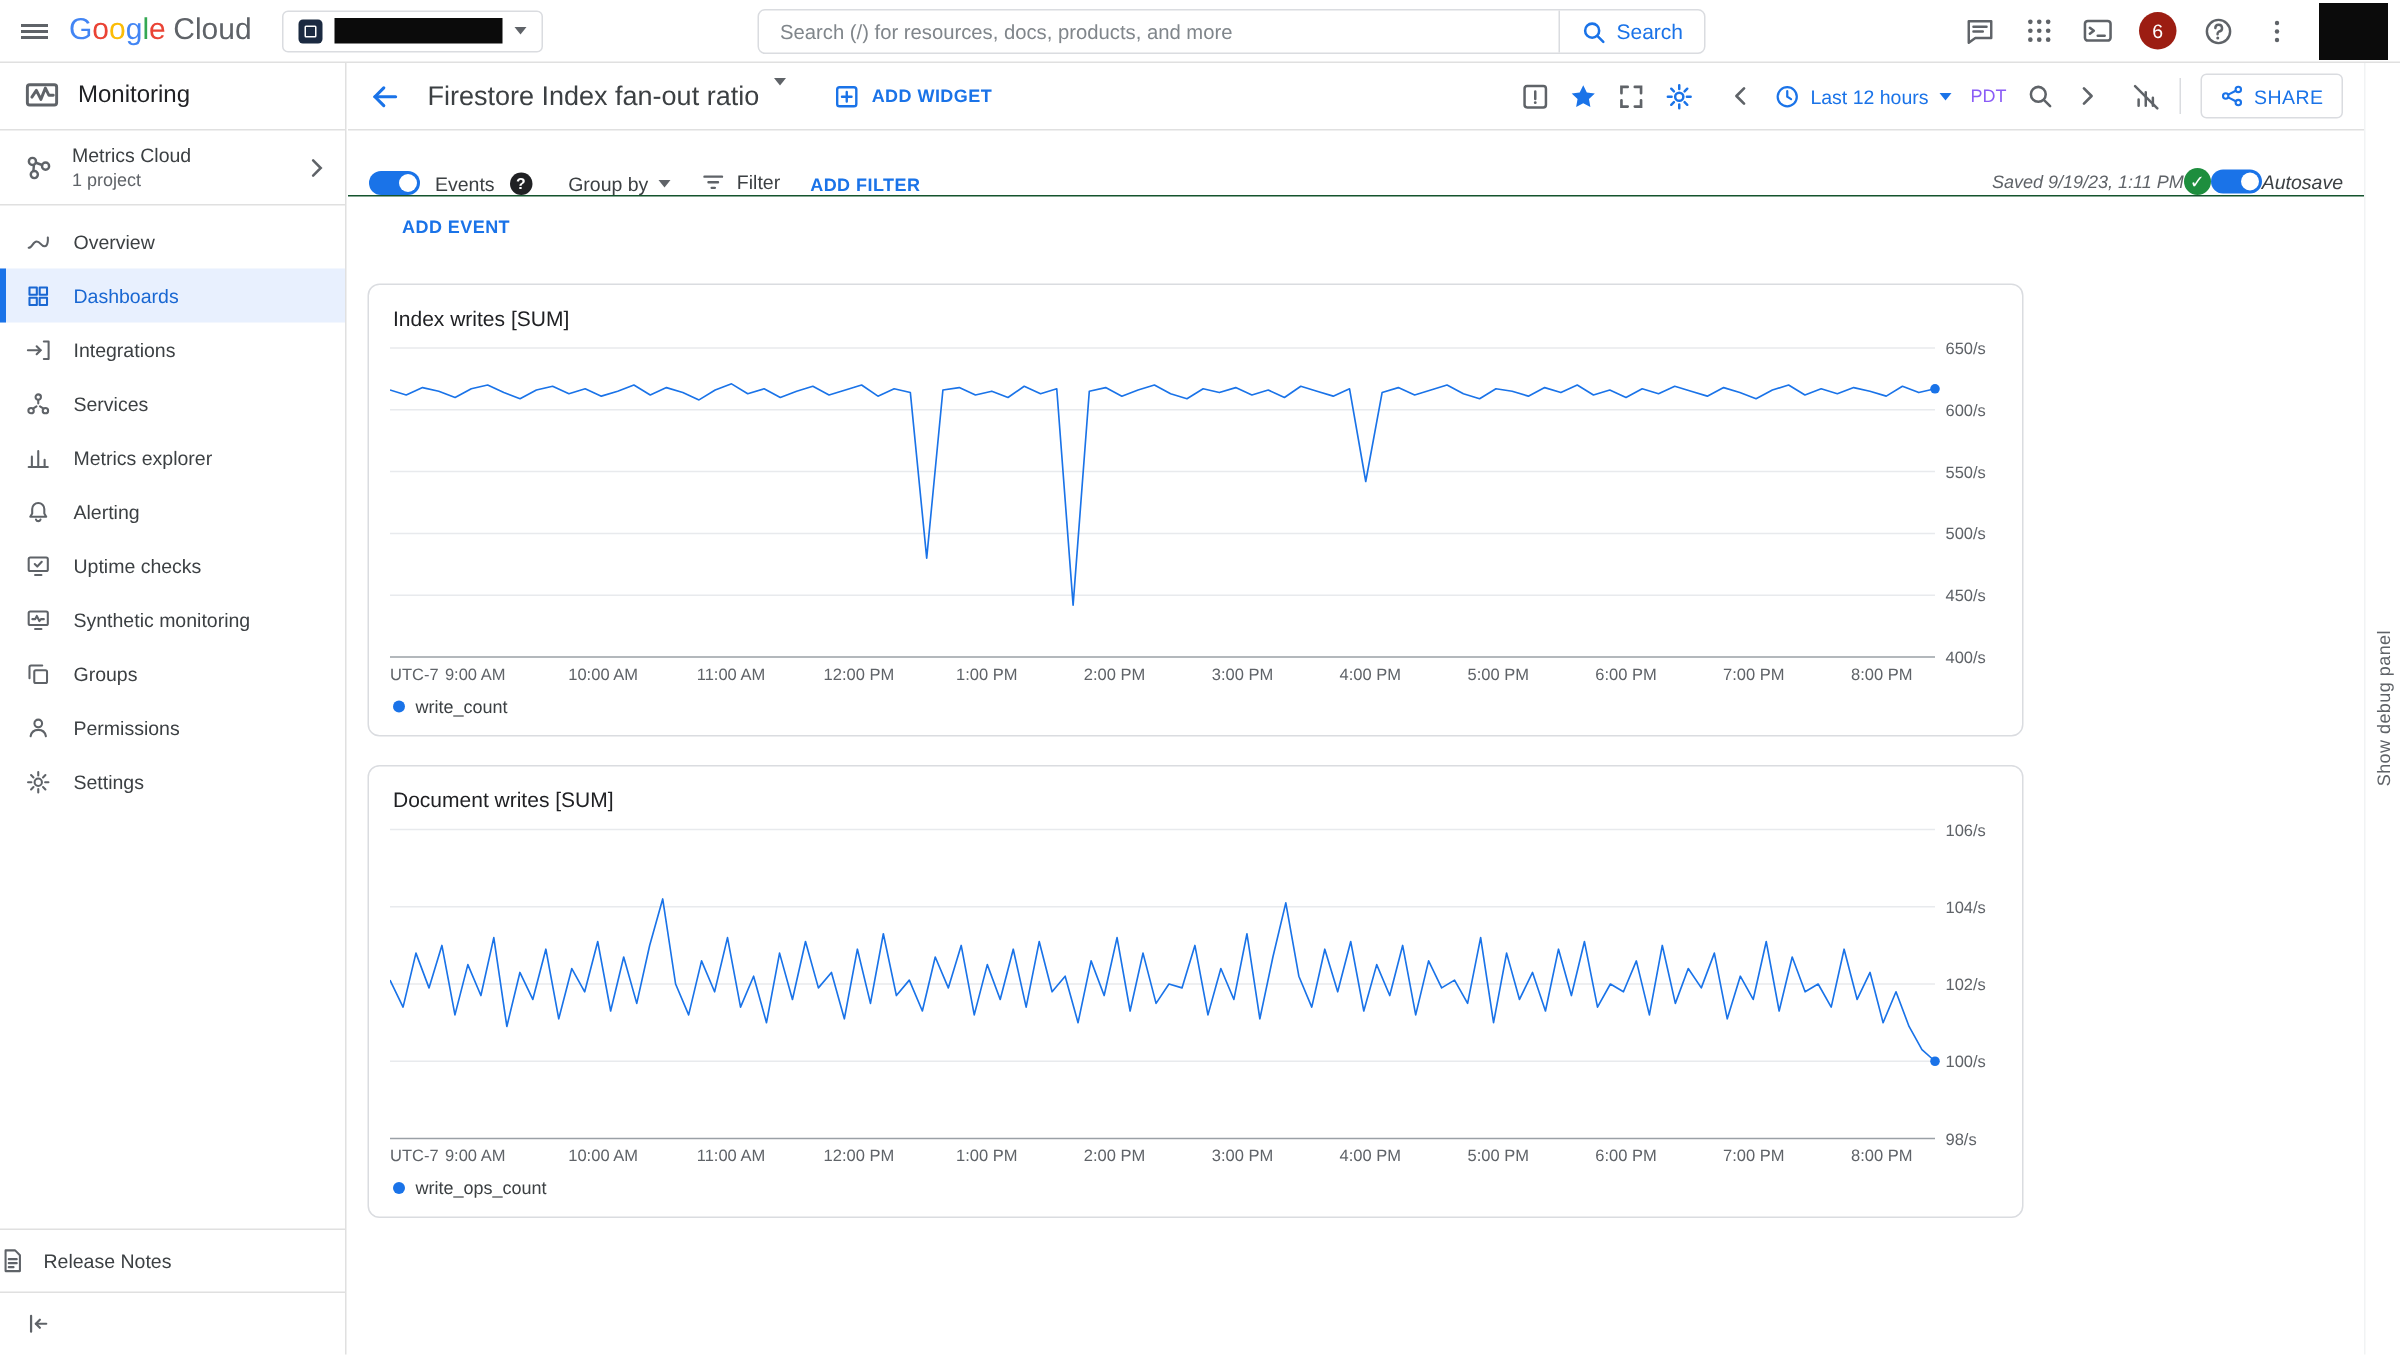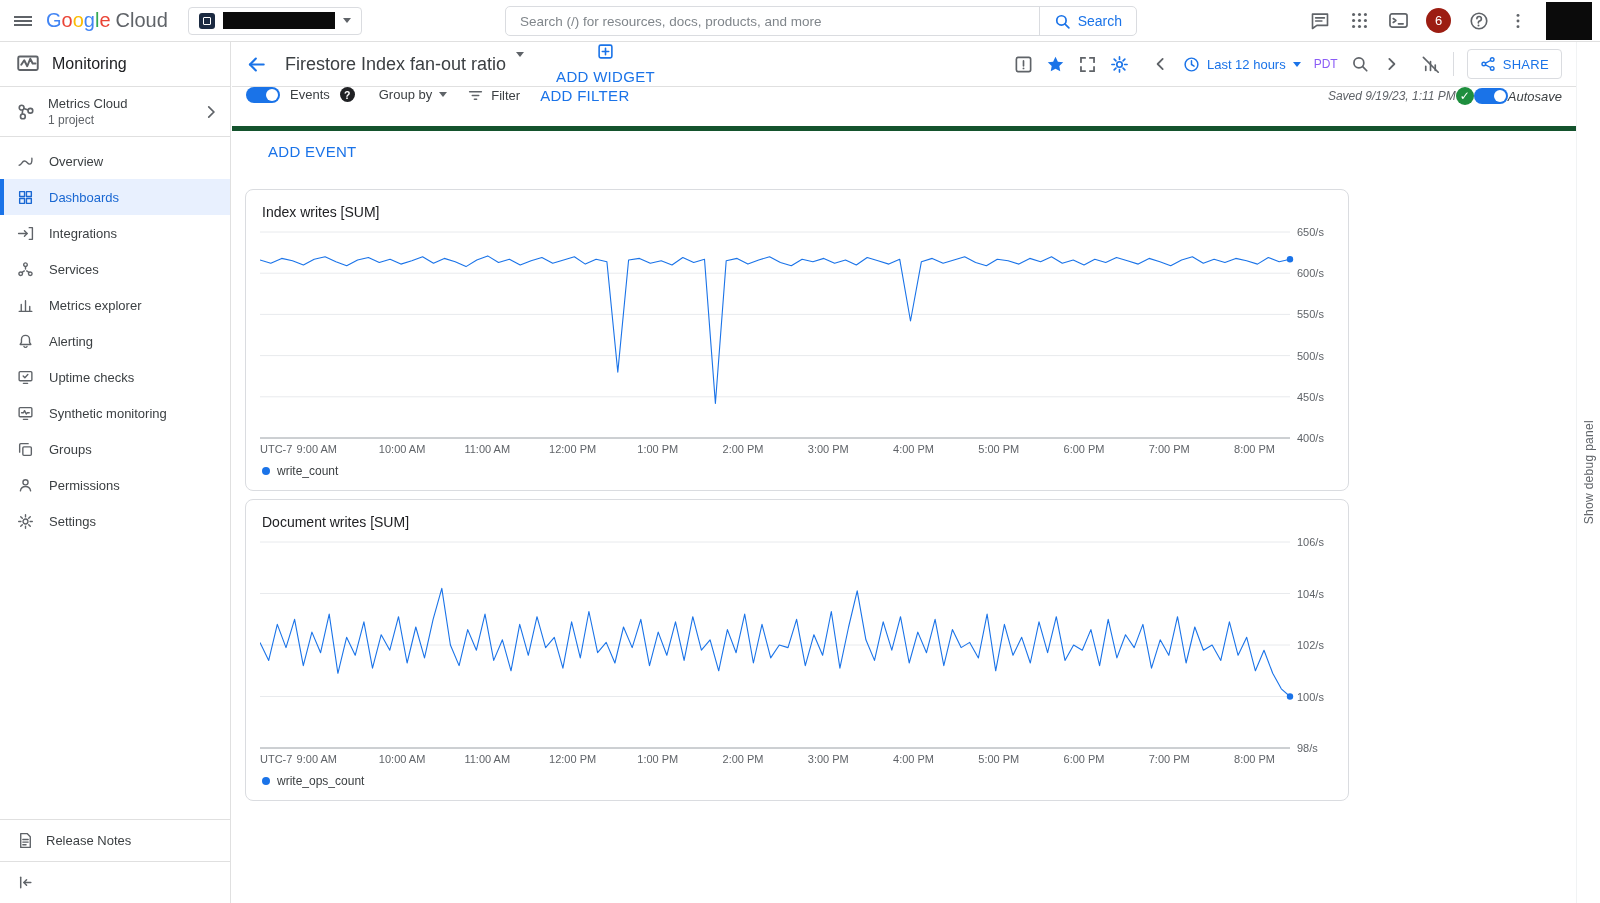--- a/index.html
+++ b/index.html
@@ -53,52 +53,52 @@
   .scope-sub { font-size: 12px; color: #5f6368; margin-top: 2px; }
   .nav { padding-top: 6px; flex: 1; overflow: hidden; }
   .nav-item { height: 36px; display: flex; align-items: center; gap: 15px; padding-left: 17px;
     font-size: 13px; color: #3c4043; cursor: pointer; position: relative; }
   .nav-item .ic { color: #5f6368; }
   .nav-item.active { background: #e8f0fe; color: #1967d2; font-weight: 500; }
   .nav-item.active .ic { color: #1967d2; }
   .nav-item.active::before { content: ""; position: absolute; left: 0; top: 0; bottom: 0; width: 4px; background: #1a73e8; }
   .sidebar-bottom { flex: none; }
   .release-notes { border-top: 1px solid #e0e0e0; height: 42px; display: flex; align-items: center; gap: 12px;
-    padding-left: 17px; font-size: 13px; color: #3c4043; cursor: pointer; }
+    font-size: 13px; color: #3c4043; cursor: pointer; }
   .collapse-row { border-top: 1px solid #e0e0e0; height: 42px; display: flex; align-items: center; padding-left: 17px; }
 
   
   .main { position: absolute; top: 42px; left: 232px; right: 24px; bottom: 0; background: #fff; }
   .main-header { height: 45px; border-bottom: 1px solid #e0e0e0; display: flex; align-items: center; padding: 0 14px; gap: 10px; }
   .dash-title { font-size: 18px; color: #3c4043; margin-left: 8px; }
-  .text-btn { display: flex; align-items: center; gap: 8px; color: #1a73e8; font-size: 15px;
-    font-weight: 400; letter-spacing: .3px; white-space: nowrap; flex-direction: column; }
+  .text-btn { display: flex; align-items: center; gap: 8px; color: #1a73e8; font-size: 12px;
+    font-weight: 700; letter-spacing: .3px; white-space: nowrap; }
   .hdr-right { margin-left: auto; display: flex; align-items: center; gap: 13px; }
   .time-pill { display: flex; align-items: center; gap: 7px; color: #1a73e8; font-size: 13px; font-weight: 500; }
   .pdt { color: #8b5cf6; font-size: 12px; }
   .vdiv { width: 1px; height: 24px; background: #dadce0; }
   .share-btn { display: flex; align-items: center; gap: 7px; height: 30px; padding: 0 12px;
     border: 1px solid #dadce0; border-radius: 4px; color: #1a73e8; font-size: 13px; font-weight: 500; letter-spacing: .3px; }
 
-  .toolbar { height: 44px; border-bottom: 5px solid #14532d; display: flex; align-items: flex-start; padding: 0 14px; gap: 10px; }
+  .toolbar { height: 44px; border-bottom: 1px solid #14532d; display: flex; align-items: flex-end; padding: 0 14px; gap: 10px; }
   .toggle { width: 34px; height: 16px; border-radius: 9px; background: #1a73e8; position: relative; flex: none; cursor: pointer; }
   .toggle::after { content: ""; position: absolute; right: 2px; top: 2px; width: 12px; height: 12px; border-radius: 50%; background: #fff; }
   .tb-label { font-size: 13px; font-weight: 500; color: #3c4043; }
   .q-badge { width: 15px; height: 15px; border-radius: 50%; background: #202124; color: #fff;
     font-size: 10.5px; display: flex; align-items: center; justify-content: center; font-weight: 700; }
   .toolbar-right { margin-left: auto; display: flex; align-items: center; gap: 0; font-style: italic; }
   .saved-text { font-size: 12px; color: #5f6368; }
   .check-badge { width: 18px; height: 18px; border-radius: 50%; background: #1e8e3e; color: #fff;
     font-size: 12px; display: flex; align-items: center; justify-content: center; }
 
   .add-event-row { height: 40px; display: flex; align-items: center; padding-left: 36px; }
 
   .content { padding: 18px 0 0 13px; }
   .card { width: 1104px; border: 1px solid #dadce0; border-radius: 8px; background: #fff;
-    padding: 14px 14px 6px 14px; margin-bottom: 8px; }
+    padding: 14px 14px 6px 14px; margin-bottom: 19px; }
   .card-title { font-size: 14px; color: #202124; height: 22px; padding-left: 2px; }
   .legend { display: flex; align-items: center; gap: 7px; height: 26px; padding-left: 2px; }
   .legend-dot { width: 8px; height: 8px; border-radius: 50%; background: #1a73e8; }
   .legend-label { font-size: 12px; color: #3c4043; }
 
   .debug-strip { position: absolute; top: 42px; right: 0; width: 24px; bottom: 0;
     border-left: 1px solid #f1f3f4; display: flex; align-items: center; justify-content: center; background: #fff; }
   .vtext { writing-mode: vertical-rl; transform: rotate(180deg); font-size: 12px; color: #5f6368; letter-spacing: .3px; }
 </style>
 </head>

